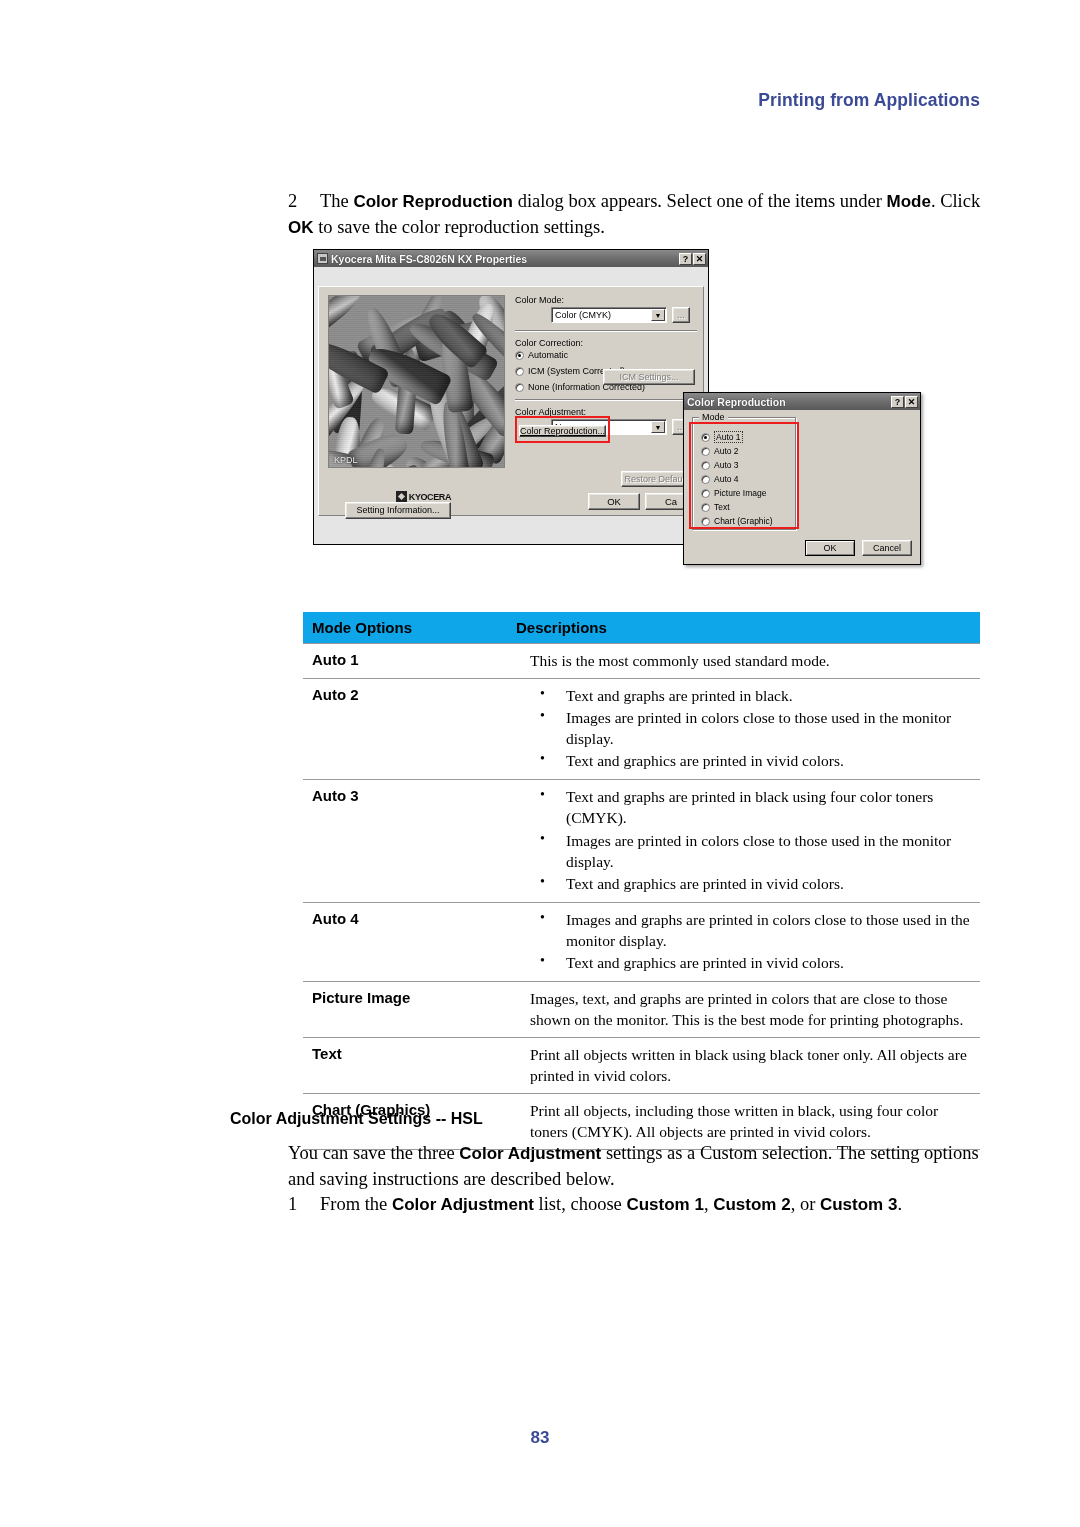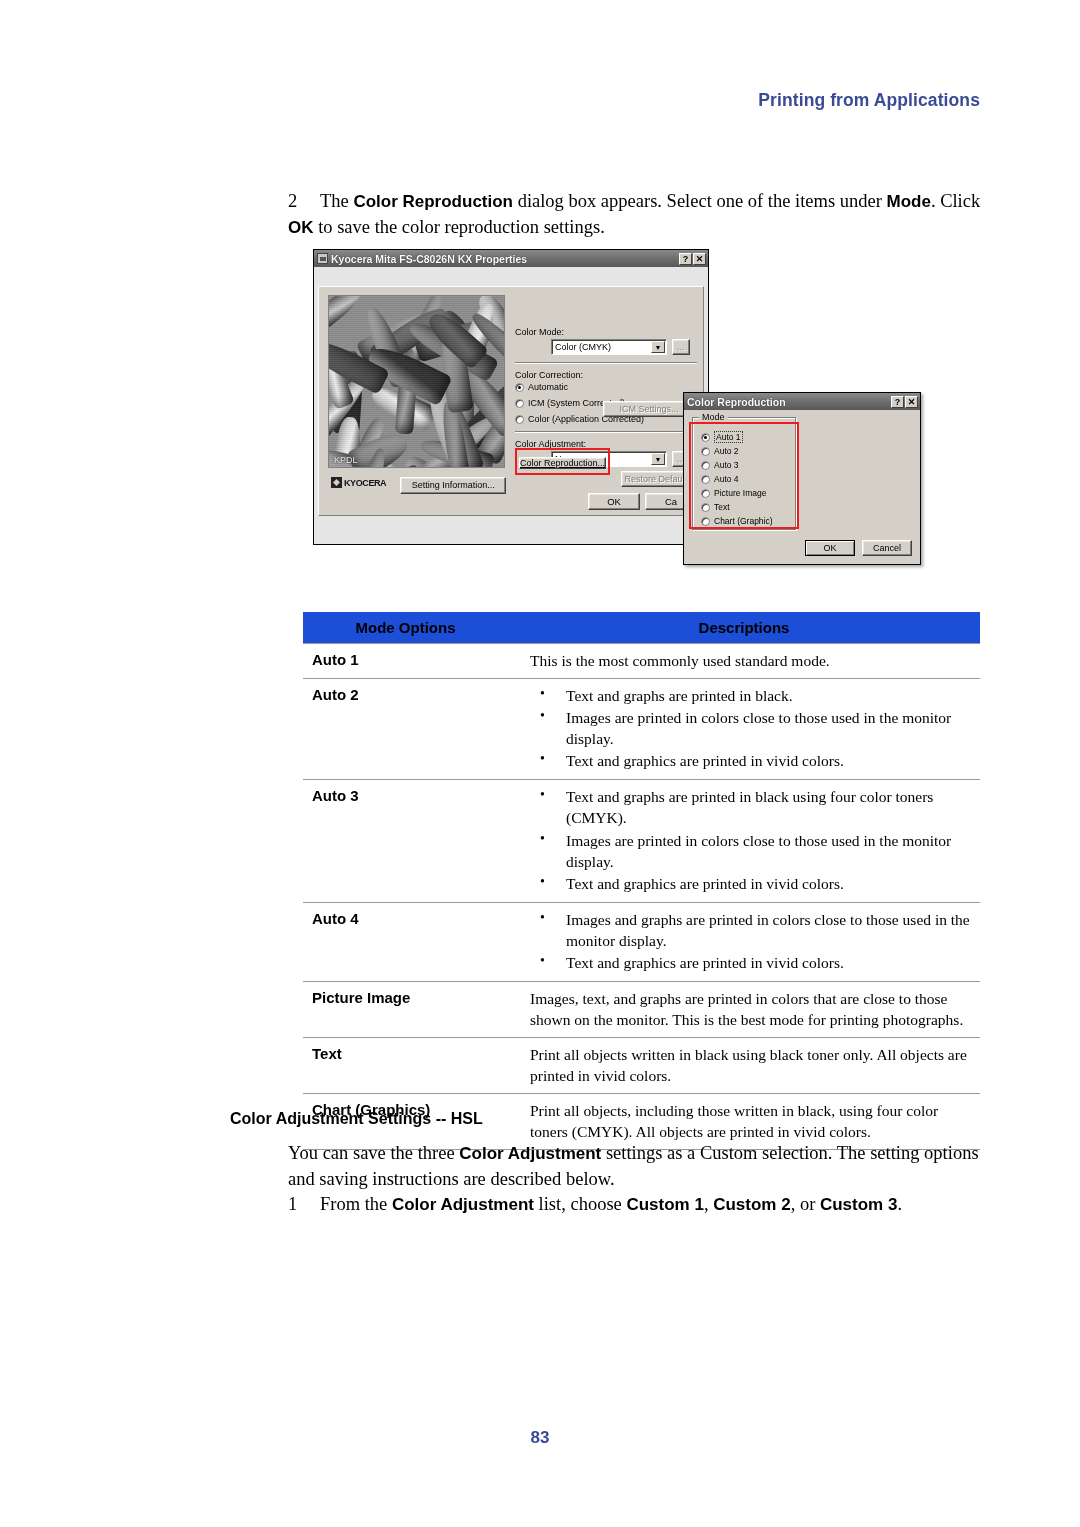--- a/index.html
+++ b/index.html
@@ -180,23 +180,24 @@
     bottom: 2px;
     font-size: 9px;
     color: #f2f2f2;
     font-family: "Liberation Sans", sans-serif;
     text-shadow: 0 0 2px #000;
   }
 
   .logo-row {
     position: absolute;
     left: 12px;
-    top: 190px;
-    display: flex;
-    align-items: flex-start;
+    top: 204px;
+    display: flex;
+    align-items: flex-end;
+    flex-direction: column;
   }
   .kyo-logo {
     font-family: "Liberation Sans", sans-serif;
     font-weight: bold;
     font-size: 9px;
     letter-spacing: -0.4px;
     color: #111;
     display: flex;
     align-items: center;
   }
@@ -234,21 +235,20 @@
     width: 106px; height: 17px;
     line-height: 15px;
   }
 
   .right-pane {
     position: absolute;
     left: 196px;
     top: 8px;
     right: 6px;
     bottom: 6px;
-    margin-top: 32px;
   }
   .lbl { font-size: 9px; color: #000; margin-bottom: 2px; font-family: "Liberation Sans", sans-serif; }
   .combo {
     height: 16px;
     background: #fff;
     border: 1px solid #808080;
     border-right-color: #fff;
     border-bottom-color: #fff;
     box-shadow: inset 1px 1px 0 #404040;
     box-sizing: border-box;
@@ -422,25 +422,25 @@
   
   .modetable {
     position: absolute;
     left: 303px;
     top: 612px;
     width: 677px;
     border-collapse: collapse;
     font-size: 15.5px;
   }
   .modetable th {
-    background: #1d4ed8;
+    background: #0ea5e9;
     font-family: "Liberation Sans", sans-serif;
     font-weight: bold;
     font-size: 15px;
-    text-align: center;
+    text-align: left;
     padding: 7px 8px 7px 9px;
     border: none;
   }
   .modetable th.c1 { width: 187px; }
   .modetable td {
     vertical-align: top;
     padding: 6px 6px 7px 9px;
     border-top: 1px solid #9a9a9a;
     line-height: 1.36;
   }
@@ -606,21 +606,21 @@
         <div class="radio-row">
           <span class="radio on"></span>
           <span>Automatic</span>
         </div>
         <div class="radio-row">
           <span class="radio"></span>
           <span>ICM (System Corrected)</span>
         </div>
         <div class="radio-row">
           <span class="radio"></span>
-          <span>Color (Application Corrected)</span>
+          <span>None (Information Corrected)</span>
         </div>
 
         <span class="btn icm-btn disabled">ICM Settings...</span>
 
         <div class="sep"></div>
 
         <div class="lbl">Color Adjustment:</div>
         <div class="row">
           <div class="combo">
             <span>None</span>

